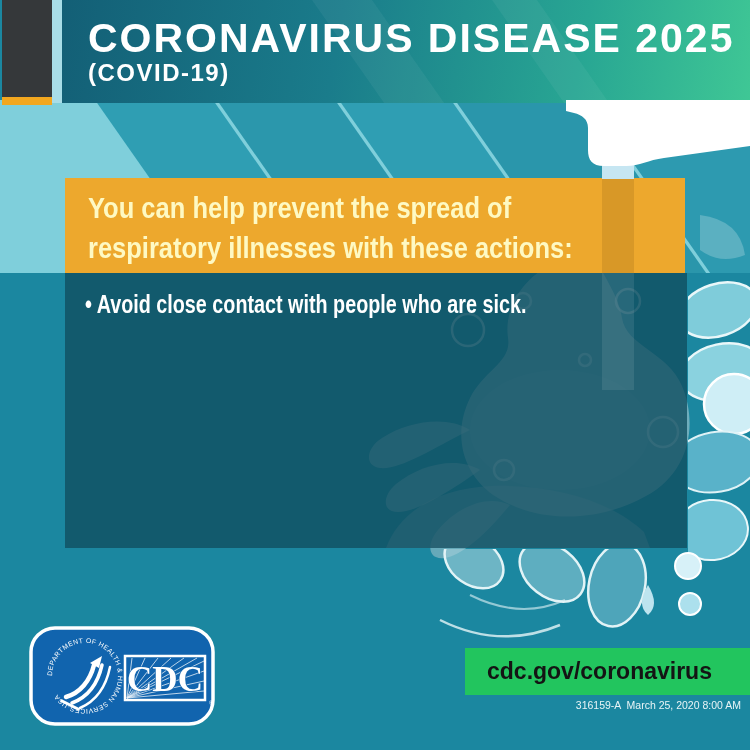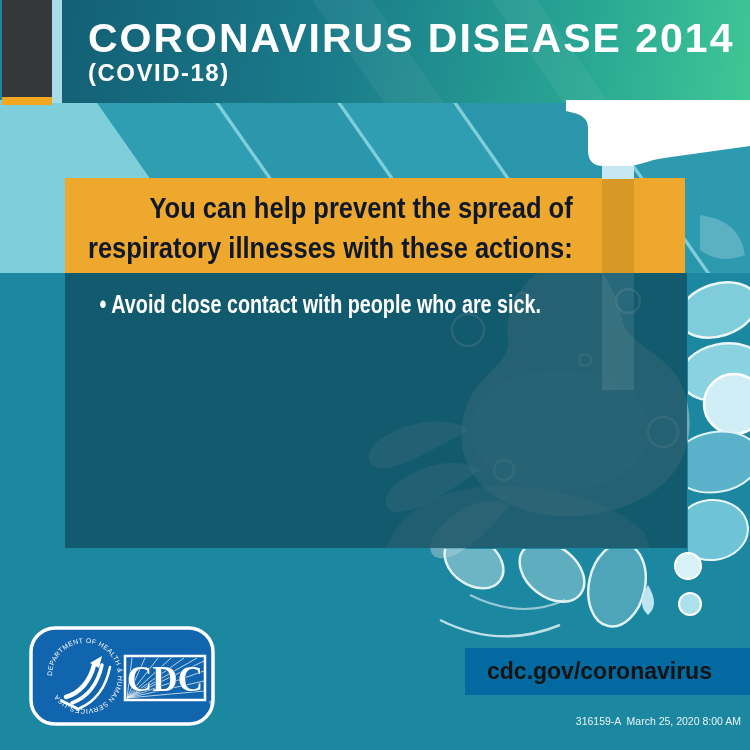--- a/index.html
+++ b/index.html
@@ -19,38 +19,38 @@
   .header-streak{position:absolute;top:0;height:103px;background:rgba(255,255,255,0.05);transform:skewX(35deg);transform-origin:0 0;}
   .charcoal-block{position:absolute;left:2px;top:0;width:50px;height:97px;background:#35383a;z-index:4;}
   .orange-block{position:absolute;left:2px;top:97px;width:50px;height:8px;background:#f2a71f;z-index:4;}
   .gap-strip{position:absolute;left:52px;top:0;width:10px;height:103px;background:#a8dde7;z-index:3;}
   .main-title{position:absolute;left:88px;top:18px;color:#ffffff;font-weight:bold;
     font-size:41px;line-height:41px;letter-spacing:2px;white-space:nowrap;z-index:5;}
   .sub-title{position:absolute;left:88px;top:61px;color:#ffffff;font-weight:bold;
     font-size:24px;line-height:24px;letter-spacing:1.5px;white-space:nowrap;z-index:5;}
   
   .callout-banner{position:absolute;left:65px;top:178px;width:620px;height:95px;background:#eda82d;z-index:5;}
-  .callout-text{position:absolute;left:88px;top:188px;z-index:8;color:#0f172a;font-weight:bold;text-align:right;}
+  .callout-text{position:absolute;left:88px;top:188px;z-index:8;color:#fef9c3;font-weight:bold;}
   .callout-line{font-size:30px;line-height:40px;white-space:nowrap;transform:scaleX(0.85);transform-origin:left top;}
   
   .actions-panel{position:absolute;left:65px;top:273px;width:622px;height:275px;background:rgba(16,77,95,0.78);z-index:5;}
   .actions-list{position:absolute;left:85px;top:273px;width:600px;padding-top:14px;z-index:8;color:#ffffff;font-weight:bold;}
-  .action-item{margin-bottom:15px;text-align:right;}
+  .action-item{margin-bottom:15px;}
   .action-line{font-size:26px;line-height:34px;white-space:nowrap;transform:scaleX(0.76);transform-origin:left top;}
   .action-line.cont{padding-left:16px;}
   
   .svg-layer{position:absolute;left:0;top:0;width:750px;height:750px;pointer-events:none;}
   .z-behind{z-index:2;}
   .z-front{z-index:7;}
   
   .cdc-logo{position:absolute;left:28px;top:625px;width:188px;height:102px;z-index:9;}
   
-  .url-banner{position:absolute;left:465px;top:648px;width:285px;height:47px;background:#0369a1;z-index:9;}
+  .url-banner{position:absolute;left:465px;top:648px;width:285px;height:47px;background:#22c55e;z-index:9;}
   .url-text{position:absolute;left:22px;top:0;line-height:47px;font-size:23px;font-weight:bold;color:#141414;white-space:nowrap;}
-  .pub-note{position:absolute;right:9px;top:715px;font-size:10.5px;color:#e8f4f6;z-index:9;white-space:pre;}
+  .pub-note{position:absolute;right:9px;top:699px;font-size:10.5px;color:#e8f4f6;z-index:9;white-space:pre;}
 </style>
 </head>
 <body>
 
 <div class="poster">
 
   <div class="band-zone">
     <div class="band b1"></div>
     <div class="band b2"></div>
     <div class="band b3"></div>
@@ -75,22 +75,22 @@
     </g>
   </svg>
 
   <div class="header-bar">
     <div class="header-streak" style="left:250px;width:60px;"></div>
     <div class="header-streak" style="left:430px;width:45px;"></div>
   </div>
   <div class="gap-strip"></div>
   <div class="charcoal-block"></div>
   <div class="orange-block"></div>
-  <div class="main-title">CORONAVIRUS DISEASE 2014</div>
-  <div class="sub-title">(COVID-18)</div>
+  <div class="main-title">CORONAVIRUS DISEASE 2025</div>
+  <div class="sub-title">(COVID-19)</div>
 
   <div class="callout-banner"></div>
   <div class="actions-panel"></div>
 
   <svg class="svg-layer z-front" viewBox="0 0 750 750">
     <rect x="602" y="160" width="32" height="19" fill="#c6e6f2"></rect>
     <rect x="602" y="179" width="32" height="94" fill="rgba(170,115,25,0.30)"></rect>
     <rect x="602" y="273" width="32" height="117" fill="rgba(255,255,255,0.09)"></rect>
     <path fill="#ffffff" d="M566,100 L750,100 L750,146 L664,158 C648,160 640,166 626,166 L604,166 C592,166 588,160 588,150 L588,128 C588,119 582,115 574,113 L566,111 Z"></path>
   </svg>

